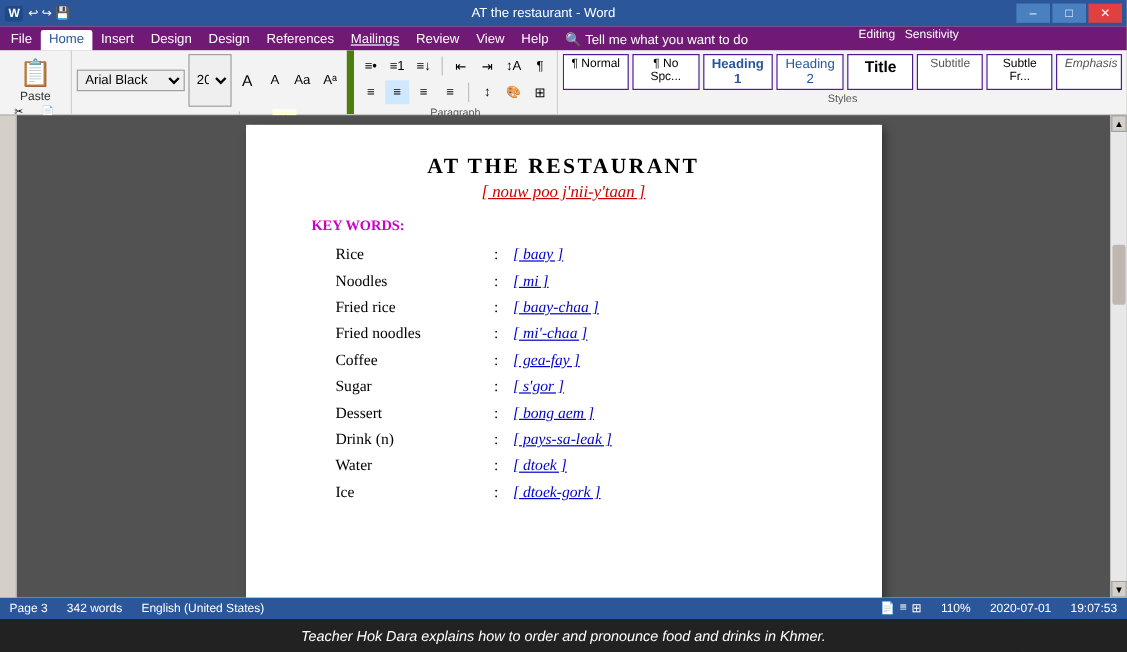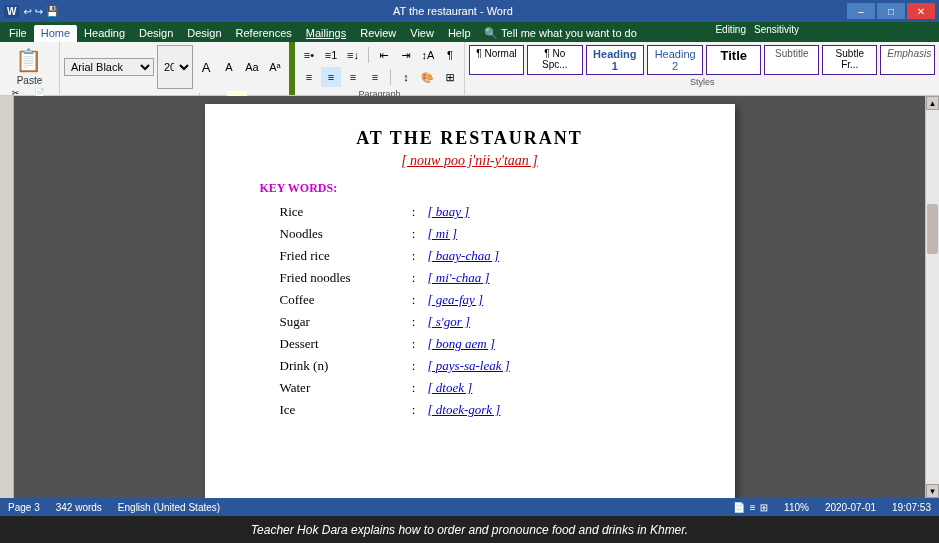--- a/index.html
+++ b/index.html
@@ -158,25 +158,25 @@
     </span>
   </span>
   <span class="ribbon-title">AT the restaurant - Word</span>
   <div class="win-controls">
     <button class="win-btn">–</button>
     <button class="win-btn">□</button>
     <button class="win-btn close">✕</button>
   </div>
 </div>
 
-<div style="background:#14532d;height:20px;display:flex;align-items:flex-end;padding:0 2px;position:relative;">
+<div style="background:#701a75;height:20px;display:flex;align-items:flex-end;padding:0 2px;position:relative;">
   <div style="display:flex;gap:0;">
     <div class="ribbon-tab" style="font-size:11px;padding:2px 7px;color:white;">File</div>
     <div class="ribbon-tab active" style="font-size:11px;padding:2px 7px;background:white;color:#2b579a;border-radius:2px 2px 0 0;">Home</div>
-    <div class="ribbon-tab" style="font-size:11px;padding:2px 7px;color:white;">Heading</div>
+    <div class="ribbon-tab" style="font-size:11px;padding:2px 7px;color:white;">Insert</div>
     <div class="ribbon-tab" style="font-size:11px;padding:2px 7px;color:white;">Design</div>
     <div class="ribbon-tab" style="font-size:11px;padding:2px 7px;color:white;">Design</div>
     <div class="ribbon-tab" style="font-size:11px;padding:2px 7px;color:white;">References</div>
     <div class="ribbon-tab" style="font-size:11px;padding:2px 7px;color:white;text-decoration:underline;">Mailings</div>
     <div class="ribbon-tab" style="font-size:11px;padding:2px 7px;color:white;">Review</div>
     <div class="ribbon-tab" style="font-size:11px;padding:2px 7px;color:white;">View</div>
     <div class="ribbon-tab" style="font-size:11px;padding:2px 7px;color:white;">Help</div>
     <div class="ribbon-tab" style="font-size:11px;padding:2px 7px;color:white;">🔍 Tell me what you want to do</div>
   </div>
 

